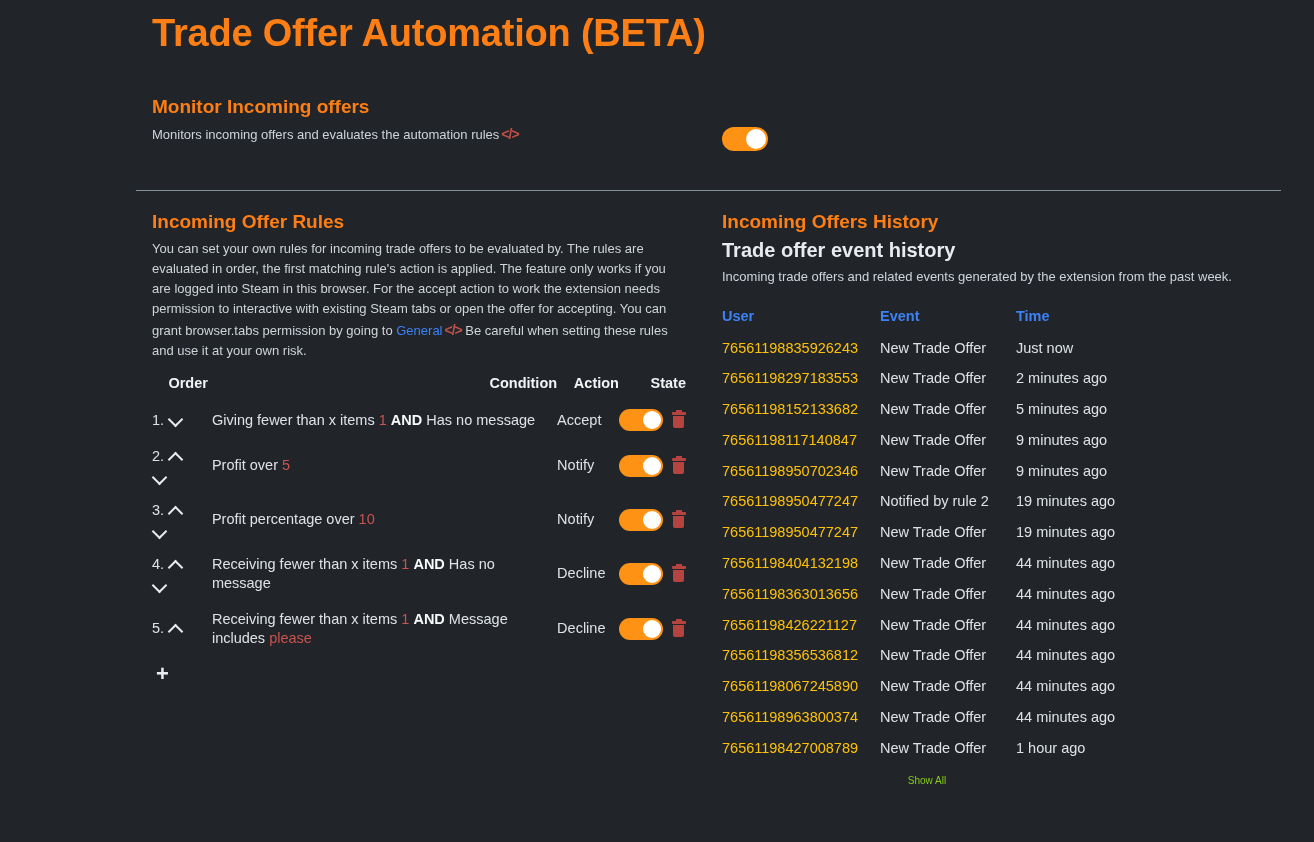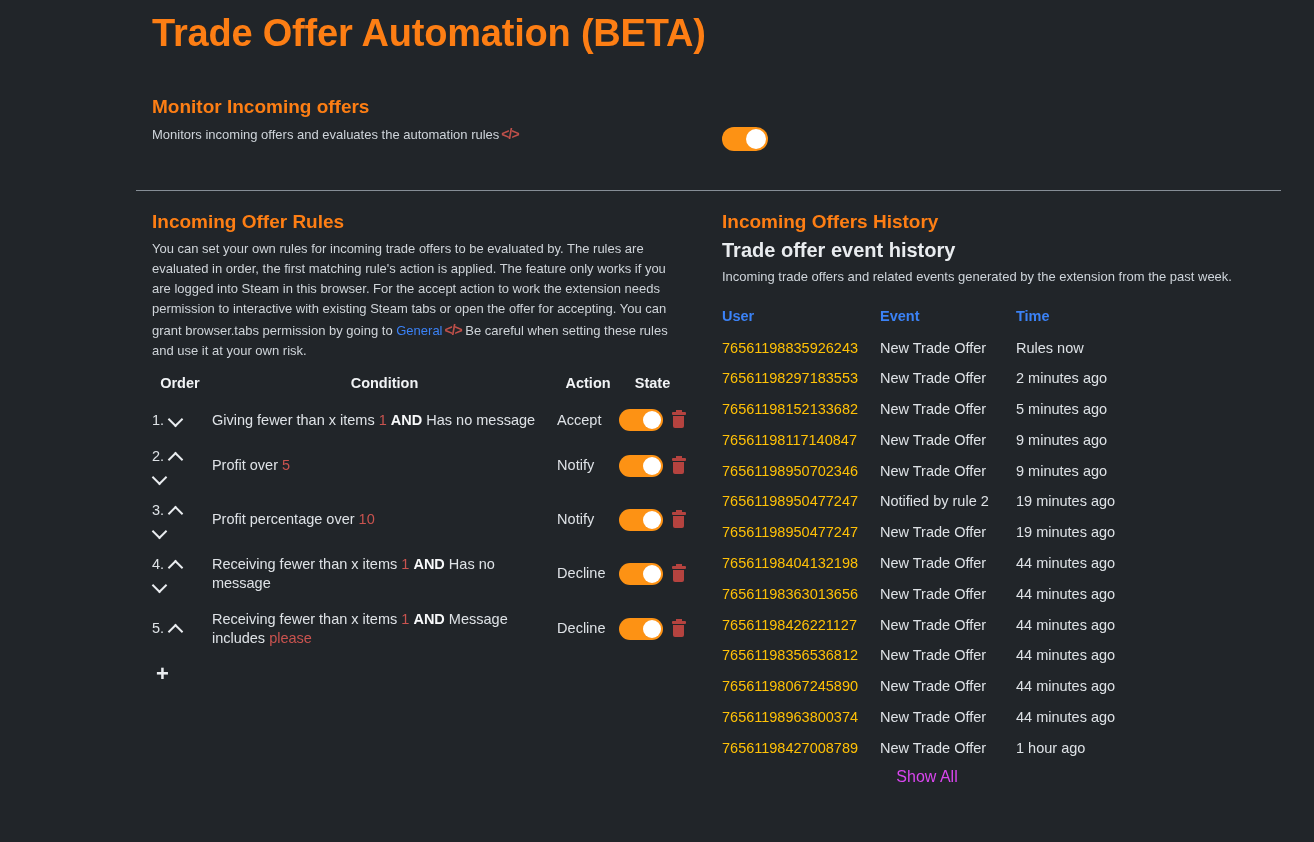--- a/index.html
+++ b/index.html
@@ -61,21 +61,21 @@
   .rules-col { position: absolute; left: 152px; top: 211px; width: 540px; }
   .rules-desc {
     font-size: 13px; color: #cfd4d9; line-height: 1.55;
     margin-top: 4px; width: 532px;
   }
   .link-general { color: #3b82f6; cursor: pointer; }
 
   .rules-table { margin-top: 14px; width: 534px; border-collapse: collapse; }
   .rules-table th {
     font-size: 14.5px; font-weight: bold; color: #f1f3f5;
-    text-align: center; padding: 0 0 10px 0; vertical-align: bottom;
+    text-align: right; padding: 0 0 10px 0; vertical-align: bottom;
   }
   .rules-table td {
     font-size: 14.5px; color: #dee2e6; vertical-align: middle;
     padding: 8px 0; line-height: 1.35;
   }
   .col-order { width: 56px; }
   .col-cond  { width: 352px; padding-left: 4px !important; }
   .col-action{ width: 62px; }
   .col-state { width: 62px; }
 
@@ -141,22 +141,22 @@
   .hist-table td {
     font-size: 14.5px; color: #dee2e6; padding: 7.4px 0;
     white-space: nowrap;
   }
   .hc-user  { width: 158px; }
   .hc-event { width: 136px; }
   .hc-time  { width: 140px; }
   .user-link { color: #ffc107; cursor: pointer; }
 
   .show-all {
-    margin-top: 5px; text-align: center; width: 410px;
-    font-size: 16px; color: #d946ef; cursor: pointer;
+    margin-top: 12px; text-align: center; width: 410px;
+    font-size: 10px; color: #84cc16; cursor: pointer;
   }
 </style>
 </head>
 <body>
 
 <div class="page">
 
   <div class="page-title">Trade Offer Automation (BETA)</div>
 
   <div class="monitor-block">
@@ -265,21 +265,21 @@
         <tr>
           <th class="hc-user">User</th>
           <th class="hc-event">Event</th>
           <th class="hc-time">Time</th>
         </tr>
       </thead>
       <tbody id="hist-body">
           <tr>
             <td class="hc-user"><span class="user-link">76561198835926243</span></td>
             <td class="hc-event">New Trade Offer</td>
-            <td class="hc-time">Rules now</td>
+            <td class="hc-time">Just now</td>
           </tr>
           <tr>
             <td class="hc-user"><span class="user-link">76561198297183553</span></td>
             <td class="hc-event">New Trade Offer</td>
             <td class="hc-time">2 minutes ago</td>
           </tr>
           <tr>
             <td class="hc-user"><span class="user-link">76561198152133682</span></td>
             <td class="hc-event">New Trade Offer</td>
             <td class="hc-time">5 minutes ago</td>

